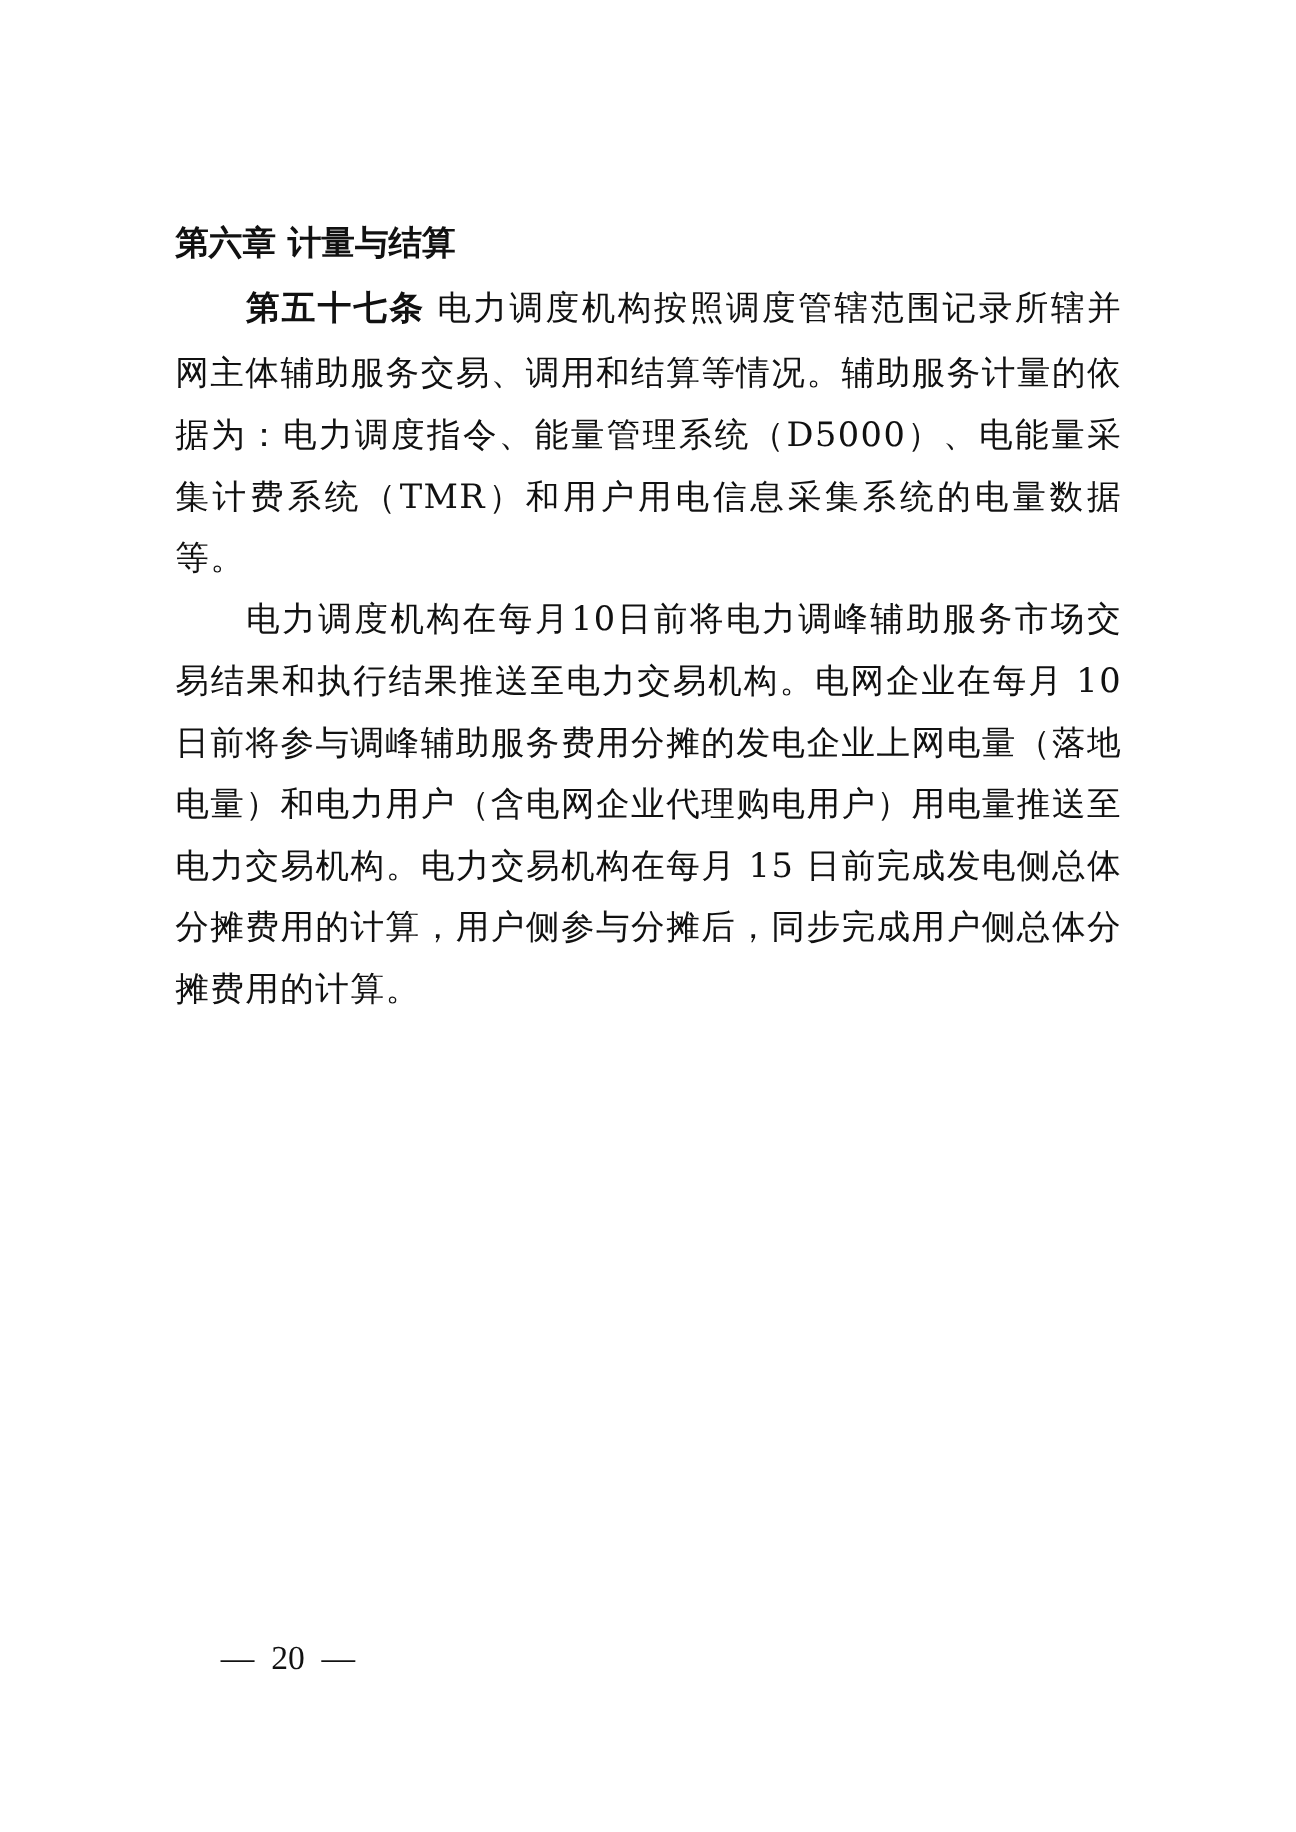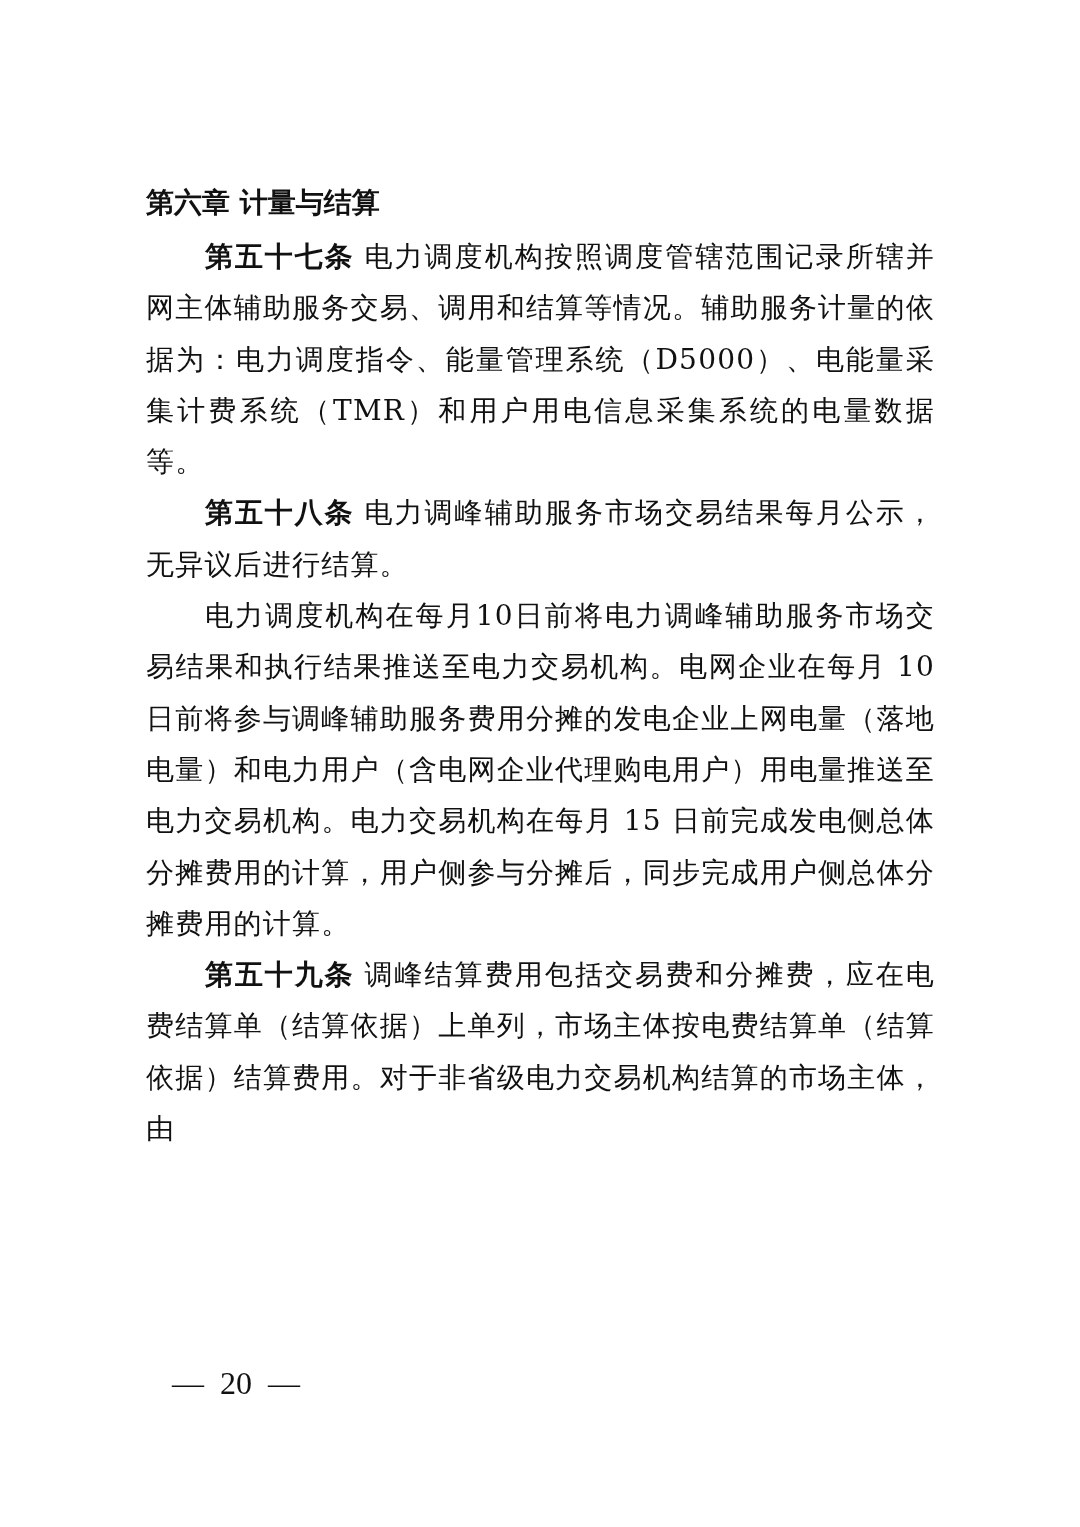--- a/index.html
+++ b/index.html
@@ -42,47 +42,45 @@
       margin: 0;
       font-size: 28px;
       line-height: 51.3px;
       text-align: justify;
       text-align-last: left;
       letter-spacing: 1.2px;
       text-indent: 59px;
       word-break: break-all;
     }
     .article-no {
-      font-family: Liberation Serif, serif;
+      font-family: Liberation Mono, monospace;
       font-weight: bold;
       letter-spacing: 1px;
       margin-right: 10px;
     }
     .page-number {
       position: absolute;
       top: 1365px;
-      left: 172px;
+      left: 184px;
       font-family: "Liberation Serif", "DejaVu Serif", serif;
-      font-size: 32px;
+      font-size: 28px;
       line-height: 36px;
       color: #111111;
       white-space: pre;
     }
   </style>
 </head>
 <body>
 
 <div class="page">
   <div class="chapter-title">第六章 计量与结算</div>
 
   <div class="body">
     <p class="para"><span class="article-no">第五十七条</span><span>电力调度机构按照调度管辖范围记录所辖并网主体辅助服务交易、调用和结算等情况。辅助服务计量的依据为：电力调度指令、能量管理系统（D5000）、电能量采集计费系统（TMR）和用户用电信息采集系统的电量数据等。</span></p>
 
-    <p class="para"><span class="article-no">第五十八条</span><span>电力调峰辅助服务市场交易结果每月公示，无异议后进行结算。</span></p>
 
     <p class="para">电力调度机构在每月10日前将电力调峰辅助服务市场交易结果和执行结果推送至电力交易机构。电网企业在每月 10 日前将参与调峰辅助服务费用分摊的发电企业上网电量（落地电量）和电力用户（含电网企业代理购电用户）用电量推送至电力交易机构。电力交易机构在每月 15 日前完成发电侧总体分摊费用的计算，用户侧参与分摊后，同步完成用户侧总体分摊费用的计算。</p>
 
 
-    <p class="para"><span class="article-no">第五十九条</span><span>调峰结算费用包括交易费和分摊费，应在电费结算单（结算依据）上单列，市场主体按电费结算单（结算依据）结算费用。对于非省级电力交易机构结算的市场主体，由</span></p>
   </div>
 </div>
 
 <div class="page-number">—  20  —</div>
 
 </body></html>

